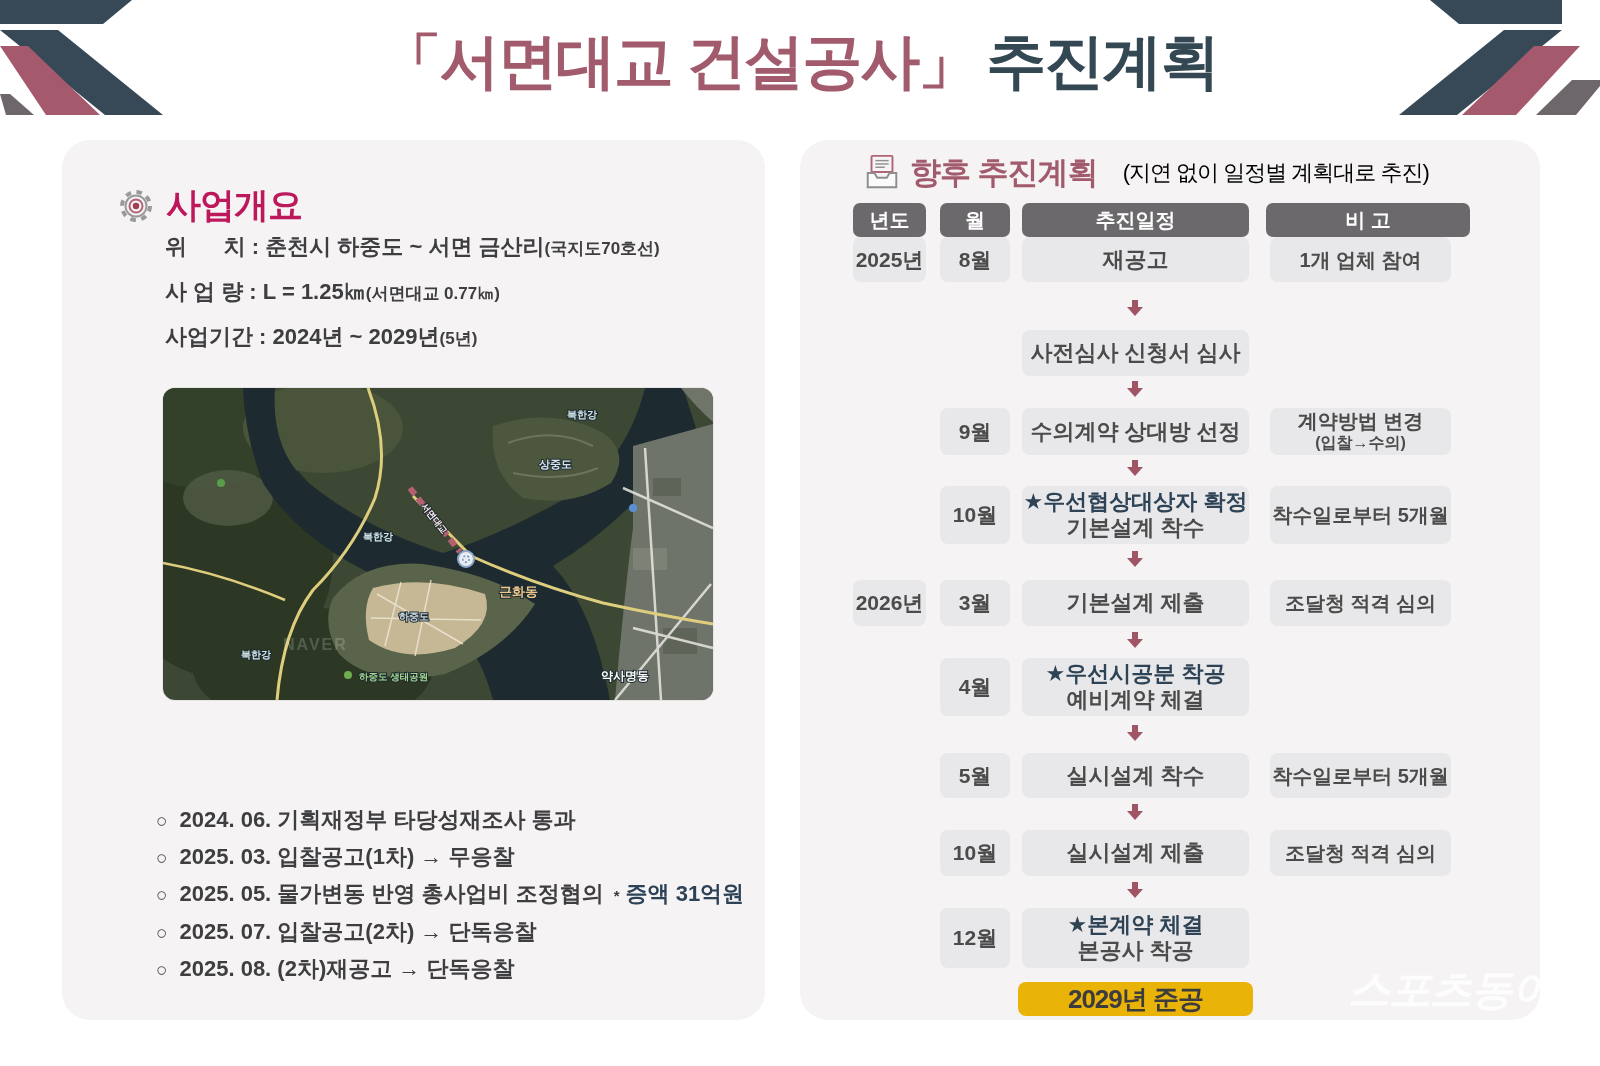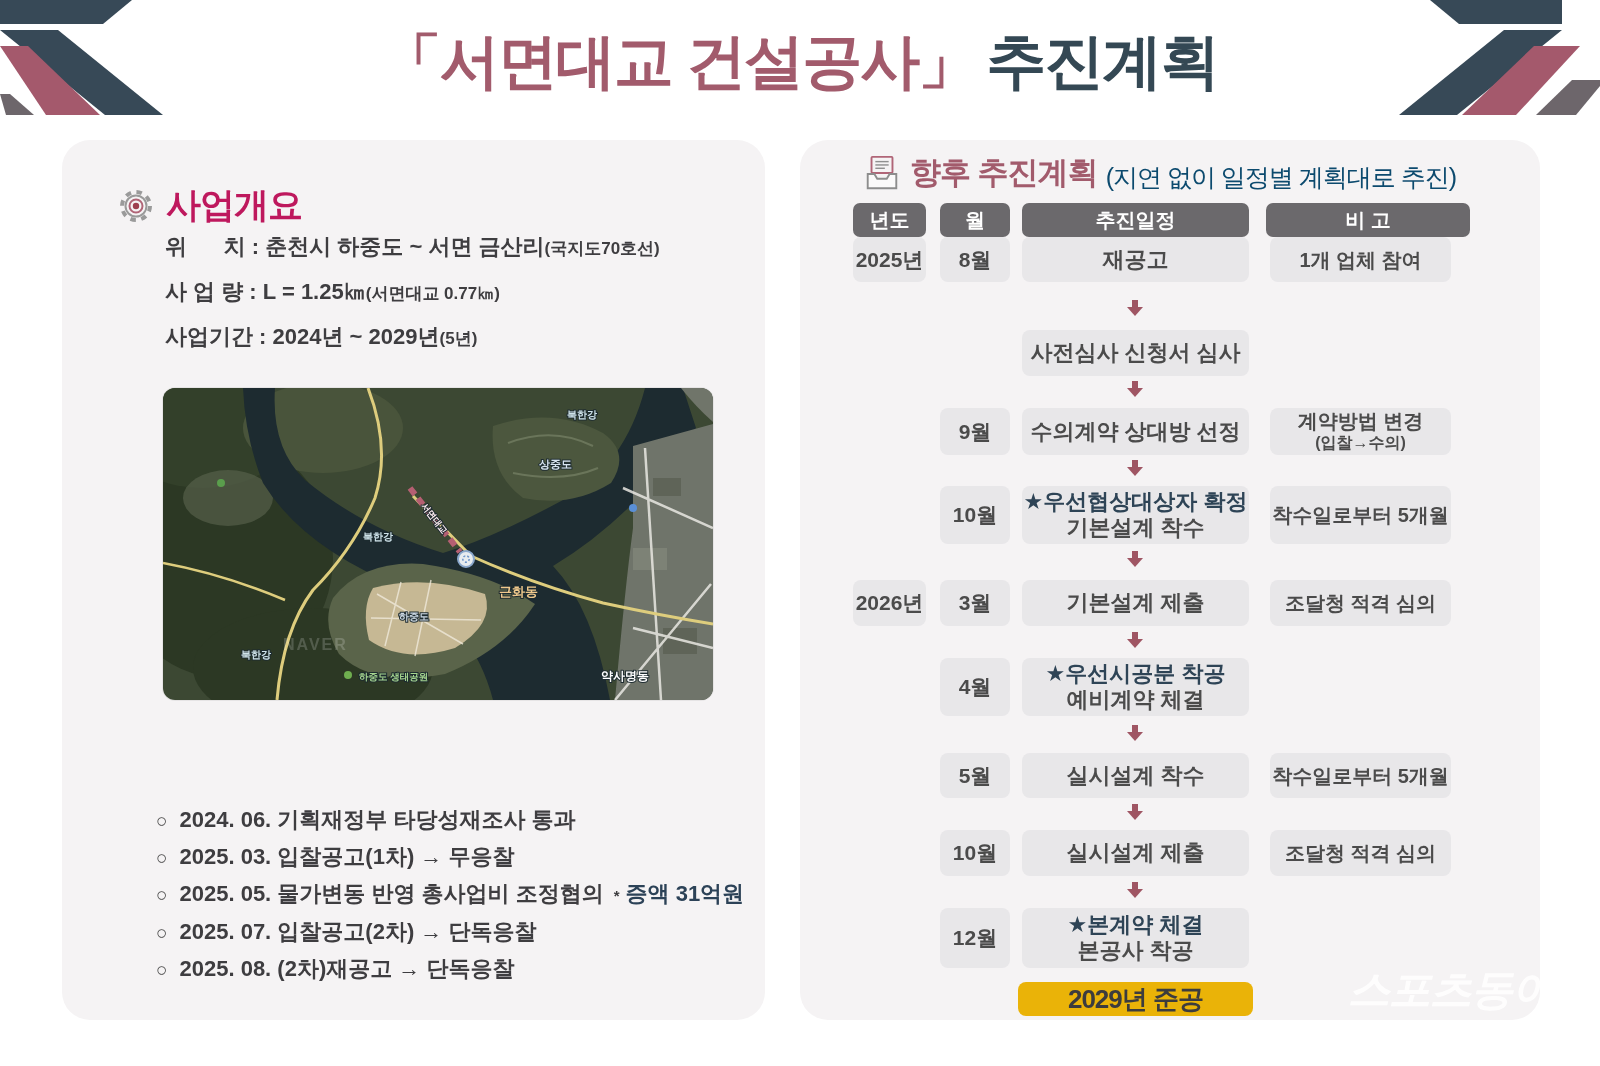--- a/index.html
+++ b/index.html
@@ -38,23 +38,23 @@
            border-radius:12px;overflow:hidden;box-shadow:0 0 0 1px rgba(0,0,0,0.06);}
 
   
   .bullets{position:absolute;left:94px;top:668px;list-style:none;margin:0;padding:0;}
   .bullet{font-size:22px;font-weight:bold;color:#3e3d40;margin-bottom:13px;line-height:23px;}
   .b-mark{margin-right:12px;font-size:19px;color:#4a4a4a;}
   .hl-star{font-size:15px;margin-left:10px;}
   .hl{color:#2c4257;font-weight:800;margin-left:6px;}
 
   
-  .plan-head{position:absolute;left:62px;top:12px;display:flex;align-items:flex-end;gap:8px;}
+  .plan-head{position:absolute;left:62px;top:12px;display:flex;align-items:center;gap:8px;}
   .plan-title{font-size:31px;font-weight:bold;color:#a25b6c;letter-spacing:-1px;}
-  .plan-sub{font-size:25px;color:#0c4a6e;letter-spacing:-1px;}
+  .plan-sub{font-size:22px;color:#000000;letter-spacing:-1px;margin-left:17px;}
 
   
   .pill{position:absolute;top:63px;height:34px;background:#6b696c;border-radius:7px;
         color:#ffffff;font-size:20px;font-weight:bold;display:flex;align-items:center;justify-content:center;}
   .pill-year{left:53px;width:73px;}
   .pill-month{left:140px;width:70px;}
   .pill-schedule{left:222px;width:227px;}
   .pill-note{left:466px;width:204px;}
 
   .plan-row{position:absolute;left:0;right:0;}

